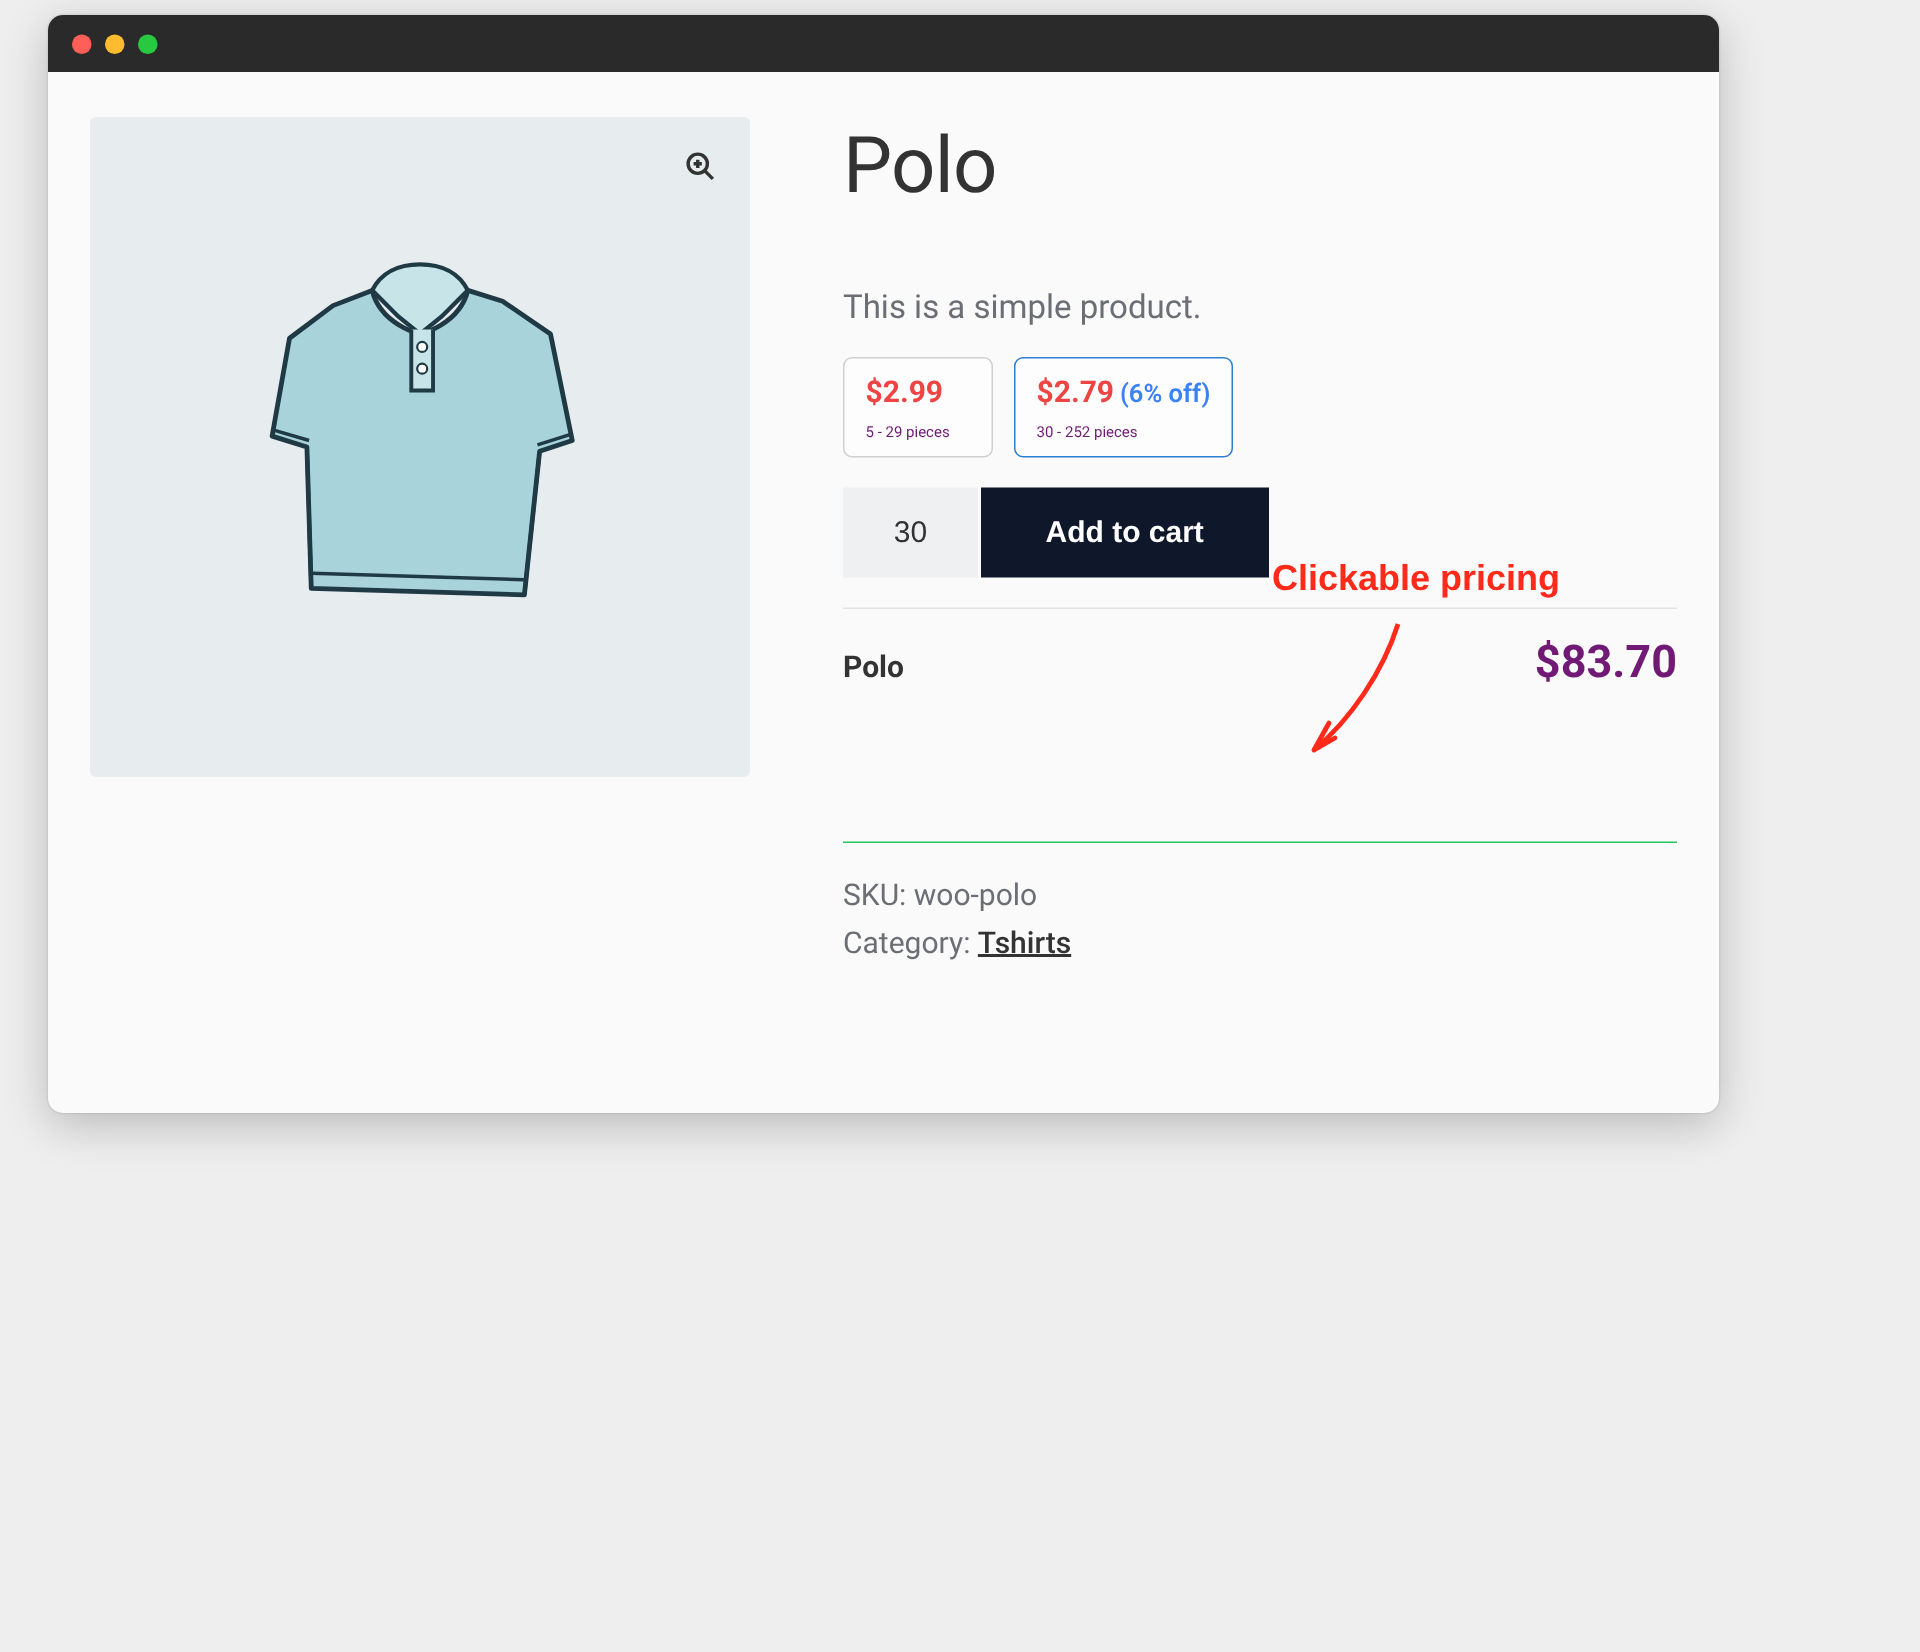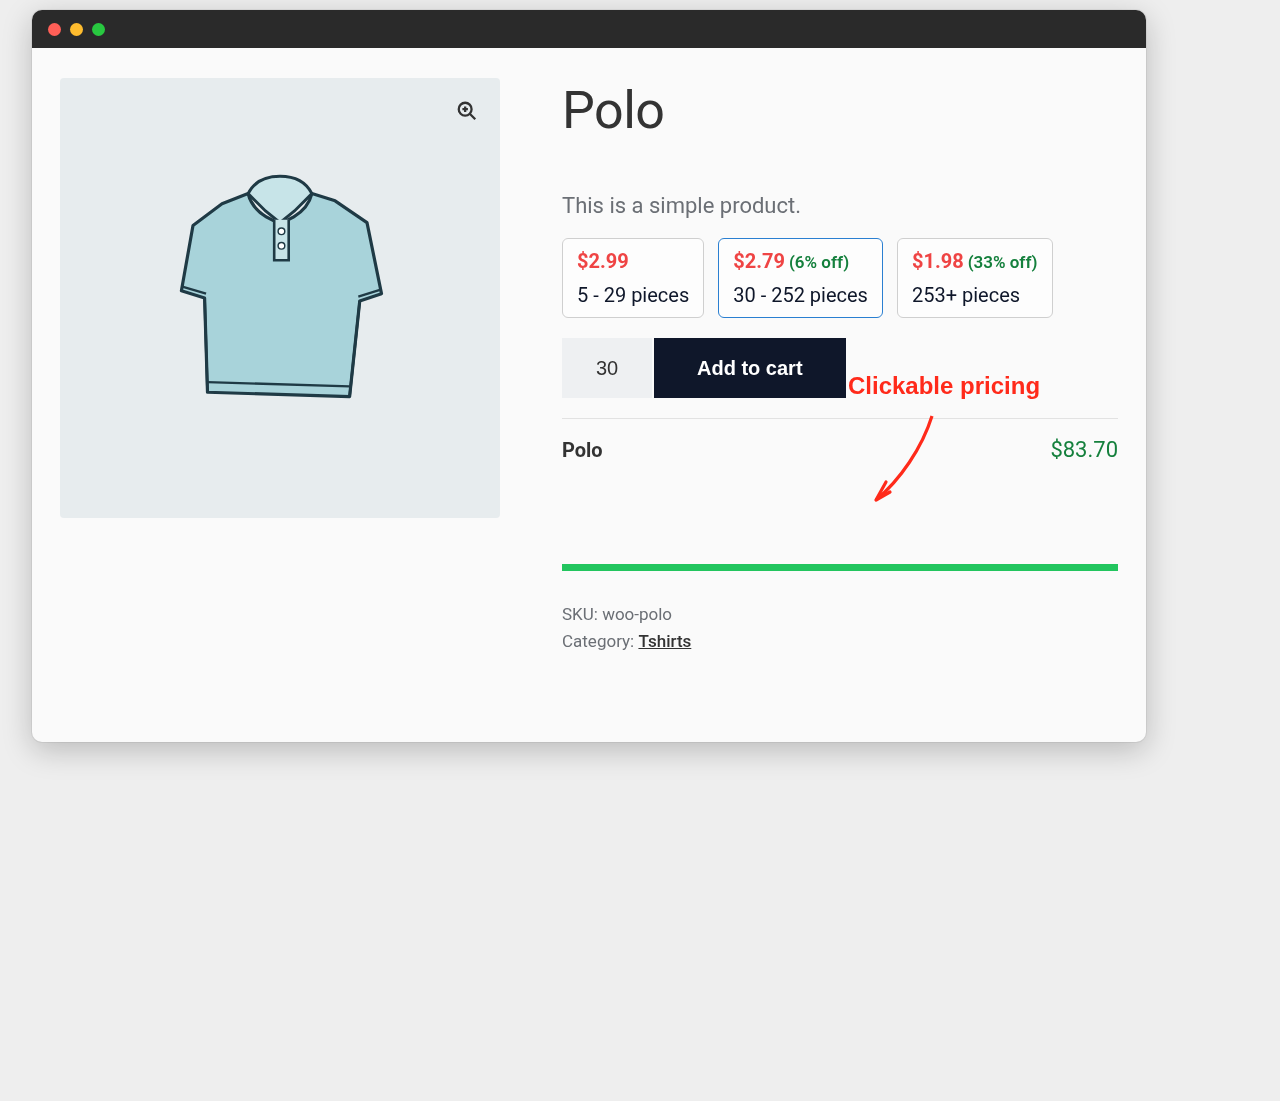--- a/index.html
+++ b/index.html
@@ -23,39 +23,39 @@
   .detailcol { flex: 1; min-width: 0; color:#333; }
   h1.title { font-size: 52px; font-weight: 400; color:#333; margin-top: 2px; letter-spacing: -0.5px; }
   .priceblock { margin-top: 58px; font-size: 24px; color:#6b6f75; font-weight: 500; }
   .priceblock .excl { font-size: 22px; color:#6b6f75; font-weight: 400; }
   .desc { margin-top: 52px; font-size: 22px; color:#6b6f75; }
   .tierhead { margin-top: 96px; font-size: 28px; color:#333; font-weight: 400; }
 
   .tiers { display:flex; gap: 14px; margin-top: 20px; }
   .tier { border:1px solid #cfcfcf; border-radius: 6px; padding: 10px 14px 10px 14px; cursor:pointer; background:#fdfdfd; min-width: 100px; }
   .tier .tprice { font-size: 20px; font-weight: 700; color:#ef4444; }
-  .tier .tdisc  { font-size: 17px; font-weight: 600; color:#15803d; }
-  .tier .tqty   { font-size: 20px; color:#0f172a; margin-top: 10px; }
+  .tier .tdisc  { font-size: 17px; font-weight: 600; color:#3b82f6; }
+  .tier .tqty   { font-size: 10px; color:#701a75; margin-top: 10px; }
   .tier.selected { border-color:#2a7fd1; }
 
   .cartrow { display:flex; gap: 2px; margin-top: 20px; align-items:stretch; }
   .qty { width: 90px; height: 60px; background:#eef0f2; border:none; text-align:center; font-size: 20px; color:#333; }
   .addbtn { height: 60px; padding: 0 43px; background:#0f172a; color:#fff; border:none; font-size: 20px; font-weight:700; cursor:pointer; }
 
   hr.sep { border:none; border-top:1px solid #e2e2e2; margin-top: 20px; }
 
   .summary { margin-top: 18px; }
   .sumrow { display:flex; justify-content:space-between; align-items:baseline; }
   .sumrow .left { font-size: 20px; font-weight:700; color:#333; }
   .sumrow .right { font-size: 20px; font-weight:700; color:#333; }
   .sumrow2 { margin-top: 14px; }
   .sumrow2 .left { font-size: 20px; font-weight:700; color:#333; }
-  .sumrow2 .right { font-size: 22px; font-weight:400; color:#15803d; }
+  .sumrow2 .right { font-size: 30px; font-weight:700; color:#701a75; }
 
-  .meta { margin-top: 102px; border-top:7px solid #22c55e; padding-top: 30px; font-size: 17px; color:#6b6f75; line-height: 1.6; }
+  .meta { margin-top: 102px; border-top:1px solid #22c55e; padding-top: 18px; font-size: 20px; color:#6b6f75; line-height: 1.6; }
   .meta a { color:#333; text-decoration: underline; font-weight:500; }
 
   .annotation { position:absolute; left: 816px; top: 362px; color:#ff2a1a; font-weight:700; font-size: 24px; font-family: Arial, sans-serif; }
   .arrow { position:absolute; left: 820px; top: 398px; }
 </style>
 </head>
 <body>
 
 <div class="window">
   <div class="titlebar">
@@ -102,25 +102,20 @@
         <div class="tier">
           <div><span class="tprice">$2.99</span>
                <span class="tdisc"></span></div>
           <div class="tqty">5 - 29 pieces</div>
         </div>
         <div class="tier selected">
           <div><span class="tprice">$2.79</span>
                <span class="tdisc">(6% off)</span></div>
           <div class="tqty">30 - 252 pieces</div>
         </div>
-        <div class="tier">
-          <div><span class="tprice">$1.98</span>
-               <span class="tdisc">(33% off)</span></div>
-          <div class="tqty">253+ pieces</div>
-        </div>
       </div>
 
       <div class="cartrow">
         <input class="qty" type="text" value="30" style="">
         <button class="addbtn">Add to cart</button>
       </div>
 
       <hr class="sep">
 
       <div class="summary">

